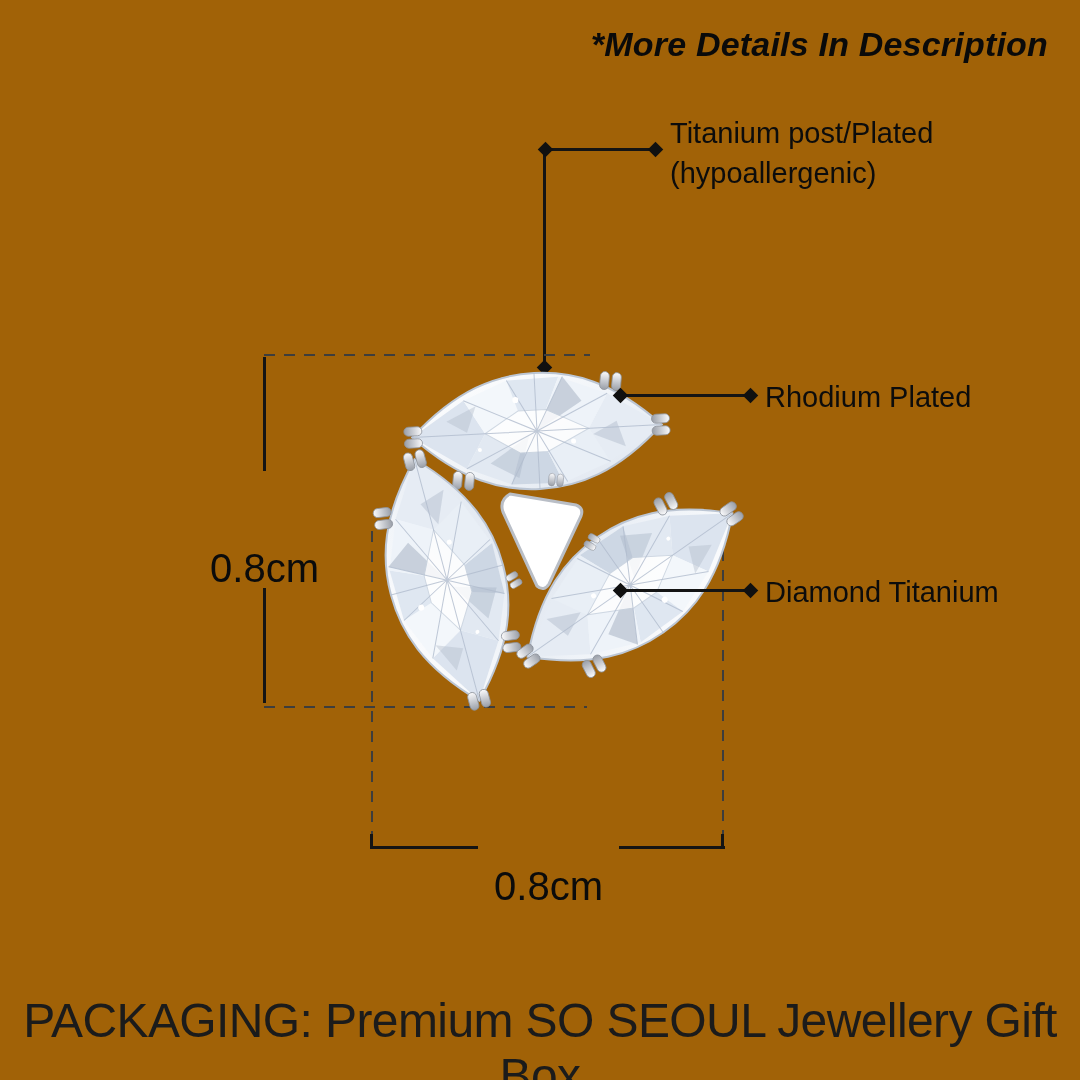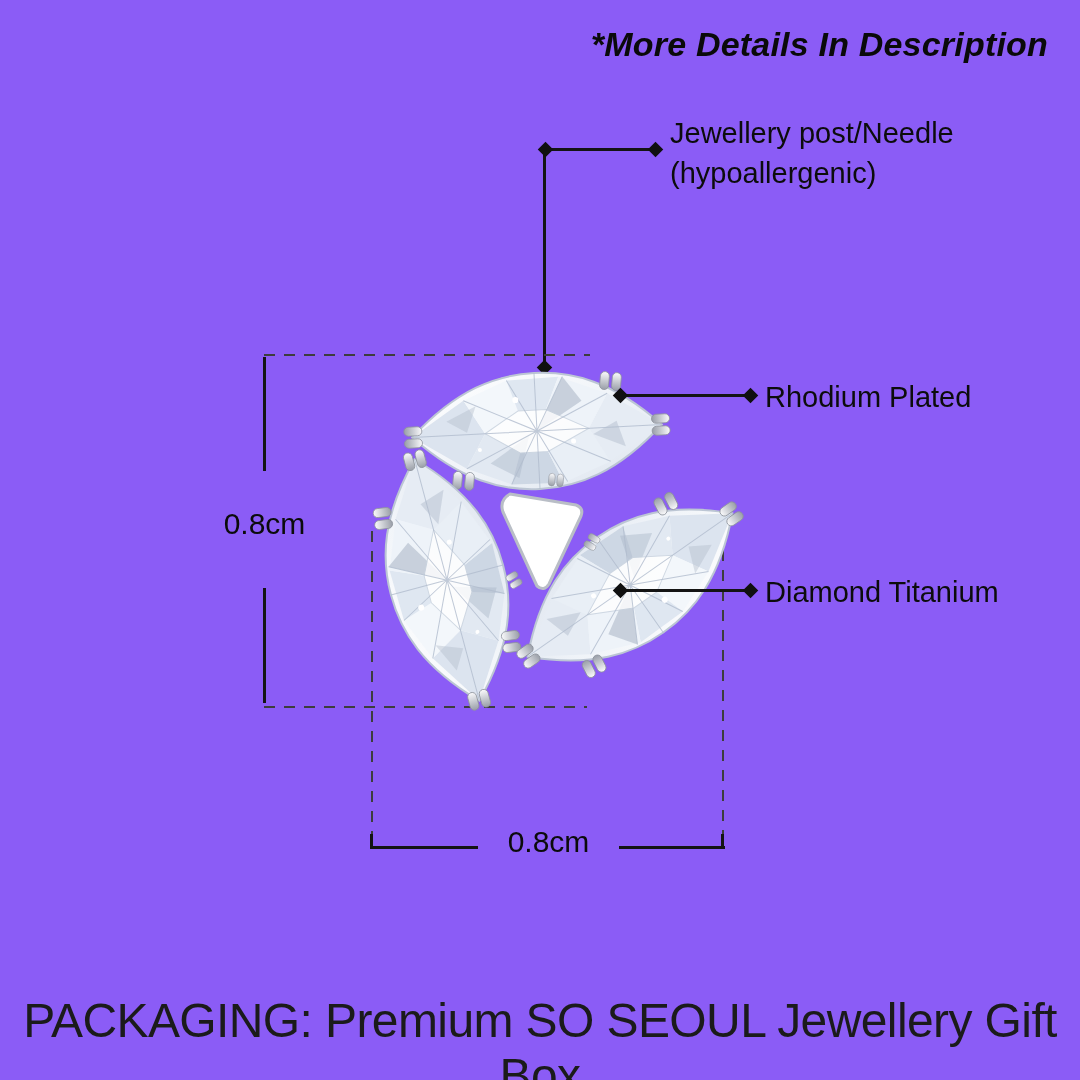--- a/index.html
+++ b/index.html
@@ -1,29 +1,29 @@
 <!DOCTYPE html>
 <html><head>
 <meta charset="utf-8">
 <style>
   html,body{margin:0;padding:0;background:#fff;}
   .canvas{
-    position:relative;width:1080px;height:1080px;background:#8b5cf6;
+    position:relative;width:1080px;height:1080px;background:#a16207;
     font-family:"Liberation Sans",sans-serif;color:#0b0b0b;overflow:hidden;
   }
   
   .disclaimer{
     position:absolute;top:25px;left:380px;width:668px;text-align:right;
     font-size:34px;font-weight:700;font-style:italic;letter-spacing:0.2px;color:#0a0a0a;
   }
   .callout-label{position:absolute;font-size:29px;line-height:34px;color:#0c0c0c;}
   .lbl-titanium{left:670px;top:113px;line-height:40px;}
   .lbl-rhodium{left:765px;top:380px;text-align:center;}
   .lbl-simulant{left:765px;top:575px;}
-  .dim-label{position:absolute;font-size:30px;color:#0b0b0b;text-align:center;}
+  .dim-label{position:absolute;font-size:40px;color:#0b0b0b;text-align:center;margin-top:39px;}
   .dim-height-label{left:192px;top:507px;width:145px;}
   .dim-width-label{left:477px;top:825px;width:143px;}
   .packaging{
     position:absolute;left:0;top:993px;width:1080px;text-align:center;
     font-size:48px;letter-spacing:-0.6px;color:#1b1b1b;
   }
   
   .hline{position:absolute;height:3px;background:#141414;}
   .vline{position:absolute;width:3px;background:#141414;}
   .dot{position:absolute;width:11px;height:11px;background:#101010;transform:rotate(45deg);}
@@ -41,21 +41,21 @@
 <div class="canvas">
 
   <div class="disclaimer">*More Details In Description</div>
 
   <div class="hline" style="left:545px;top:148px;width:111px;"></div>
   <div class="vline" style="left:543px;top:149px;height:220px;"></div>
   <div class="dot" style="left:540px;top:144px;"></div>
   <div class="dot" style="left:650px;top:144px;"></div>
   <div class="dot" style="left:539px;top:362px;"></div>
   <div class="callout-label lbl-titanium">
-    <div>Jewellery post/Needle</div>
+    <div>Titanium post/Plated</div>
     <div>(hypoallergenic)</div>
   </div>
 
   <div class="dash-h" style="left:264px;top:354px;width:326px;"></div>
   <div class="dash-h" style="left:264px;top:706px;width:323px;"></div>
   <div class="vline" style="left:263px;top:357px;height:114px;"></div>
   <div class="vline" style="left:263px;top:588px;height:115px;"></div>
   <div class="dim-label dim-height-label">0.8cm</div>
 
   <div class="dash-v" style="left:371px;top:531px;height:305px;"></div>

